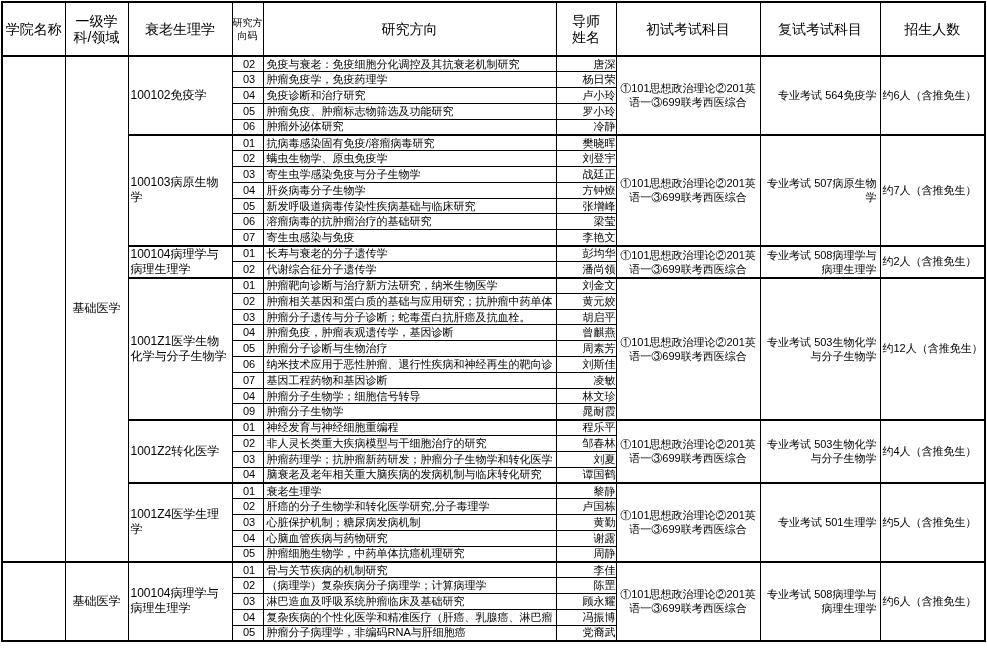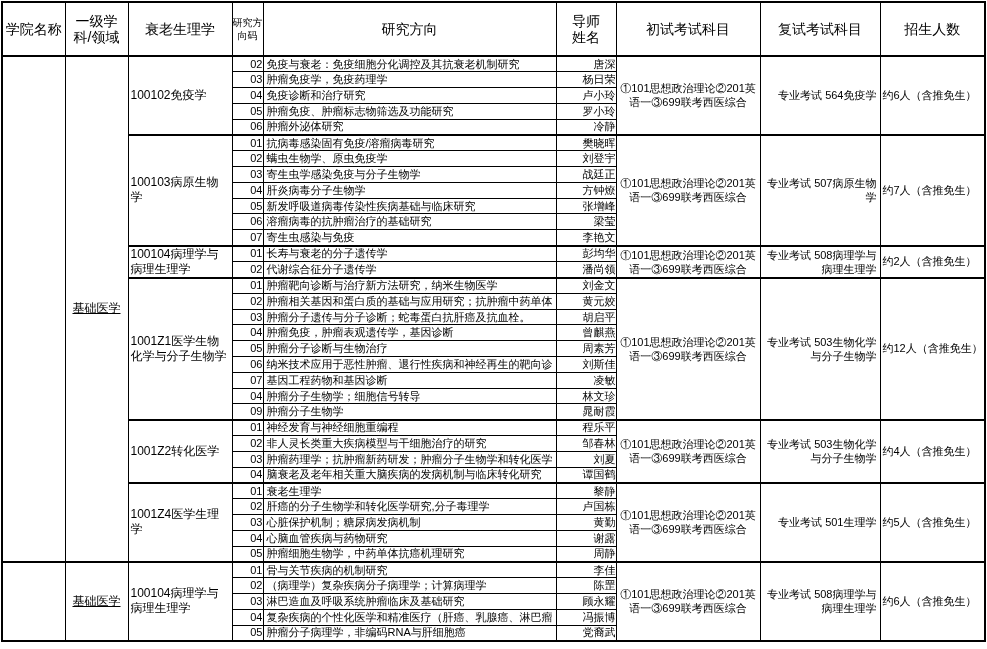--- a/index.html
+++ b/index.html
@@ -10,23 +10,23 @@
   thead tr{height:36px;}
   th{font-weight:normal;font-size:14px;text-align:center;vertical-align:middle;
     padding:0 2px;line-height:16px;}
   th.th-discipline{padding:0 8px;}
   th.th-major{padding:0 15px;}
   th.th-code{font-size:10px;padding:0;line-height:13px;margin-left:36px;}
   th.th-supervisor{padding:10px 12px;}
   tbody tr{height:15.8px;}
   td{font-size:11px;line-height:13px;vertical-align:middle;}
   td.cell-college{}
-  td.cell-discipline{text-align:center;font-size:12px;text-decoration:underline;}
+  td.cell-discipline{text-align:center;font-size:12px;}
   td.cell-major{text-align:left;font-size:12px;line-height:15px;padding:0 2px;}
-  td.cell-code{text-align:right;padding:0 0 0 3px;white-space:nowrap;}
+  td.cell-code{text-align:center;padding:0 0 0 3px;white-space:nowrap;}
   td.cell-direction{text-align:left;padding:0 0 0 3px;white-space:nowrap;}
   td.cell-supervisor{text-align:right;padding:0 0 0 3px;white-space:nowrap;}
   td.cell-exam1{text-align:center;padding:0 1px;line-height:14px;}
   td.cell-exam2{text-align:right;padding:0 3px;line-height:14px;}
   td.cell-enroll{text-align:left;padding:0 0 0 2px;white-space:nowrap;}
   tr.group-start td{border-top:2px solid #000;}
 </style>
 </head>
 <body>
 

